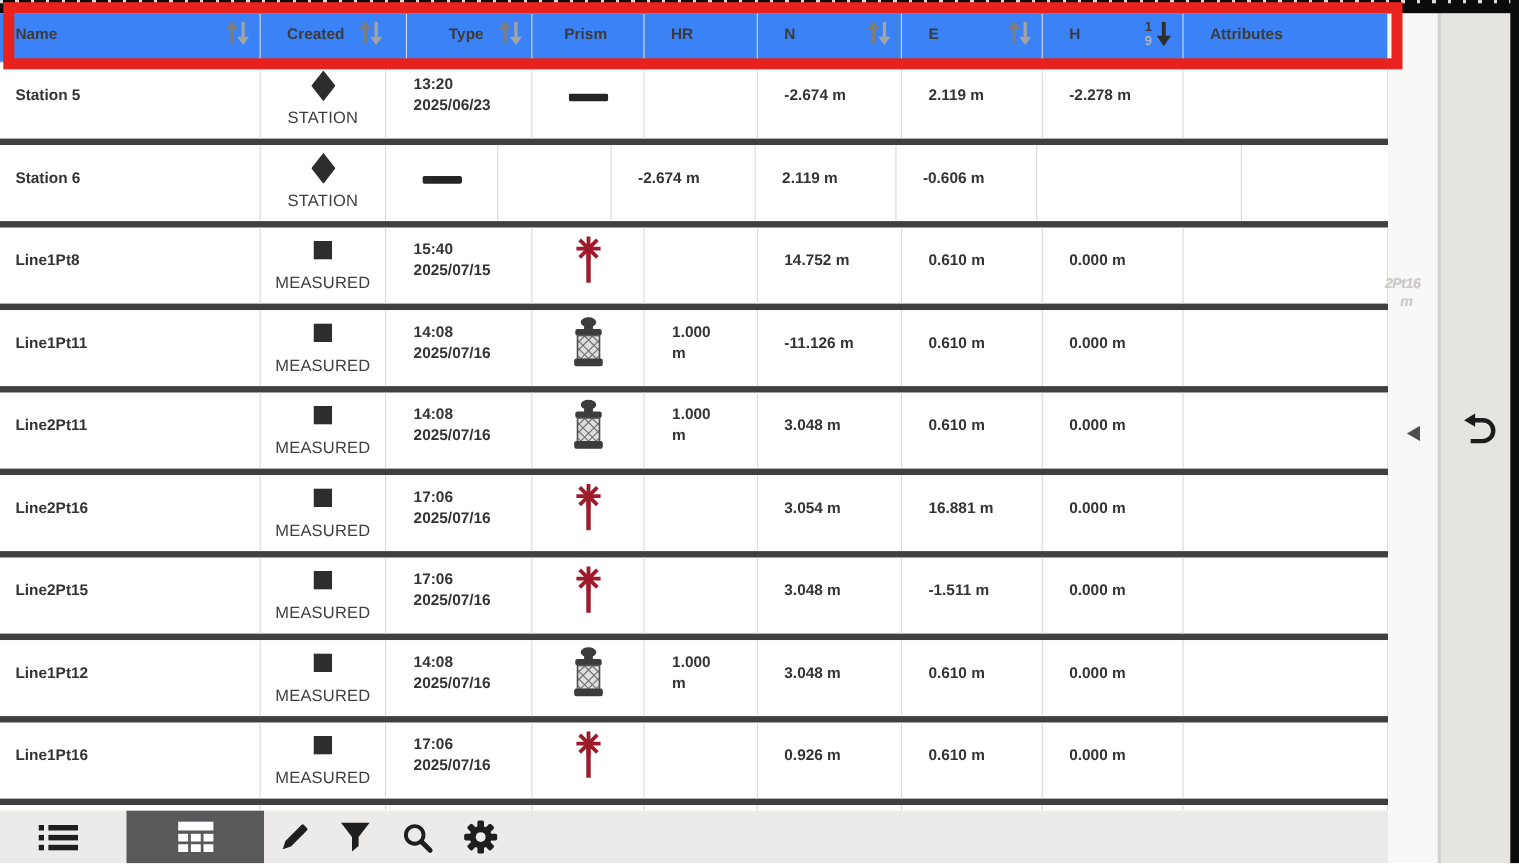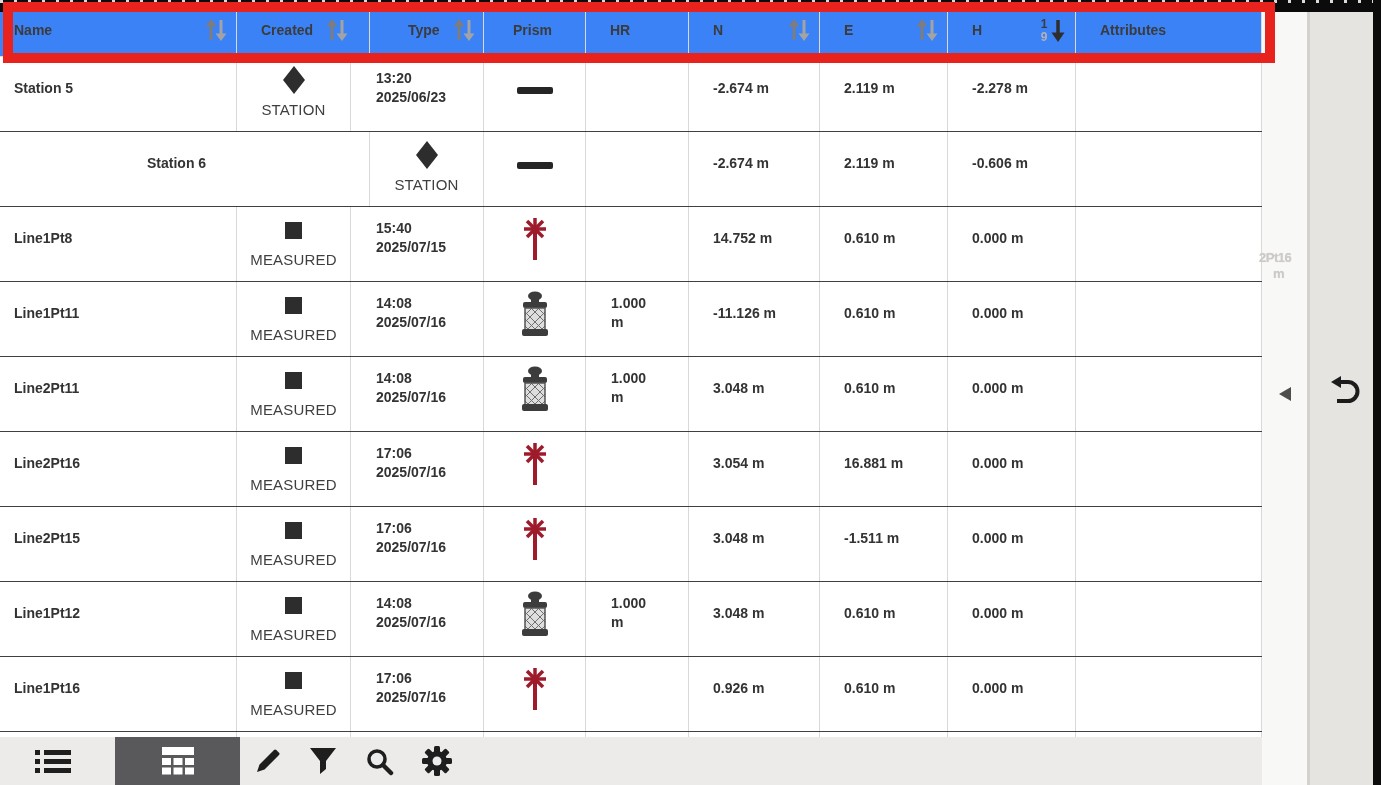--- a/index.html
+++ b/index.html
@@ -16,21 +16,21 @@
   .table-area { position:absolute; left:0; top:12px; width:1262px; height:725px; background:#fff; overflow:hidden; z-index:5; }
   .thead { display:flex; height:45px; border-bottom:1px solid #d9d9d9; background:#3b82f6; }
   .hcell { display:flex; align-items:center; border-right:1px solid #d9d9d9; padding:0 8px 8px 24px; position:relative; }
   .hcell .hlabel { font-size:14px; font-weight:700; color:#3b3b3b; white-space:nowrap; }
   .hcell .hsort { margin-left:12px; display:flex; align-items:center; }
   .hcell.right-sort { justify-content:space-between; }
   .hcell.c0 { padding-left:14px; }
   .hcell.c1 { padding-left:38px; }
   .hcell.c3 { padding-left:29px; }
 
-  .trow { display:flex; height:75px; border-bottom:1px solid #404040; background:#fff;justify-content:flex-end; }
+  .trow { display:flex; height:75px; border-bottom:6px solid #404040; background:#fff; }
   .cell { border-right:1px solid #d9d9d9; display:flex; align-items:center; padding-bottom:12px;
           font-size:14px; font-weight:700; color:#333333; overflow:hidden; }
   .c0 { width:237px; } .c1 { width:114px; } .c2 { width:133px; } .c3 { width:102px; }
   .c4 { width:103px; } .c5 { width:131px; } .c6 { width:128px; } .c7 { width:128px; } .c8 { width:186px; }
   .name-cell { padding-left:14px; }
   .type-cell { flex-direction:column; justify-content:center; padding-bottom:4px; }
   .type-cell .ticon { display:flex; align-items:center; justify-content:center; min-height:28px; }
   .type-cell .tlabel { font-size:15px; font-weight:400; color:#3f3f3f; margin-top:7px; letter-spacing:.2px; }
   .created-cell { flex-direction:column; align-items:flex-start; justify-content:center; padding-left:25px; line-height:19px; }
   .prism-cell { justify-content:center; padding-bottom:8px; }
@@ -41,21 +41,21 @@
   
   .toolbar { position:absolute; left:0; top:737px; width:1262px; height:48px; background:#ecebe9;
              display:flex; align-items:stretch; padding-left:15px; z-index:6; }
   .tool-btn { width:58px; display:flex; align-items:center; justify-content:center; background:transparent; border:none; cursor:pointer; }
   .tool-btn.b-list { width:75px; margin-right:25px; }
   .tool-btn.b-table { width:125px; }
   .tool-btn.b-edit { width:55px; } .tool-btn.b-filter { width:55px; }
   .tool-btn.selected { background:#59585a; }
 
   
-  .white-strip { position:absolute; left:1262px; top:12px; width:45px; height:773px; background:#f8f8f7; z-index:7; }
+  .white-strip { position:absolute; left:1262px; top:12px; width:45px; height:773px; background:#f8f8f7; z-index:7;font-style:italic; }
   .strip-divider { position:absolute; left:1307px; top:12px; width:3px; height:773px; background:#d4d2cf; z-index:7; }
   .gray-panel { position:absolute; left:1310px; top:12px; width:63px; height:773px; background:#e6e4e0; z-index:7; }
   .right-black { position:absolute; left:1373px; top:0; width:8px; height:785px; background:#0b0b0b; z-index:20; }
 
   .ghost-text { position:absolute; left:-3px; top:238px; width:52px; color:#ccc9c6; font-weight:700;
                 font-size:13px; line-height:16px; letter-spacing:-0.5px; text-shadow:0 0 1px #d8d6d3; }
   .ghost-text .g2 { padding-left:14px; }
   .collapse-btn { position:absolute; left:15px; top:373px; background:transparent; border:none; cursor:pointer; padding:2px; }
   .undo-btn { position:absolute; left:18px; top:363px; background:transparent; border:none; cursor:pointer; }
 

